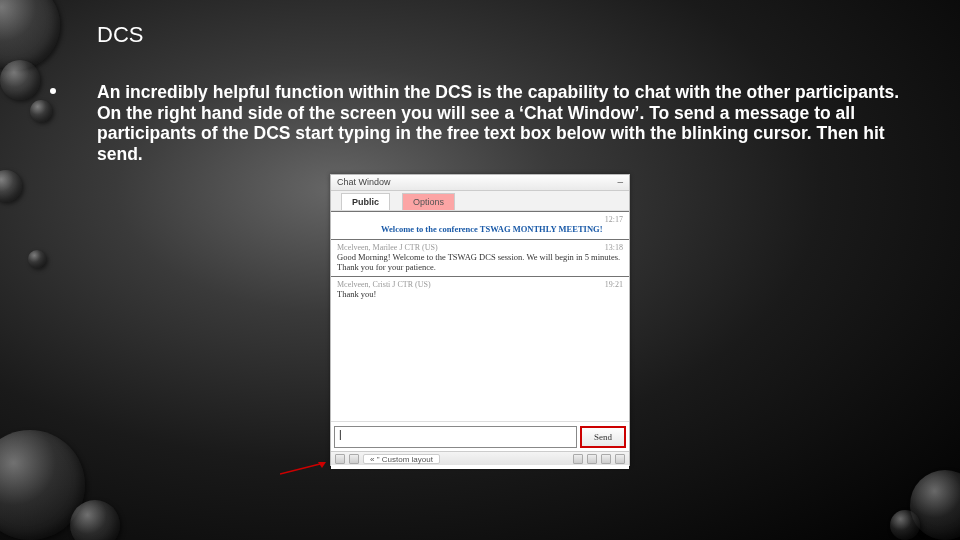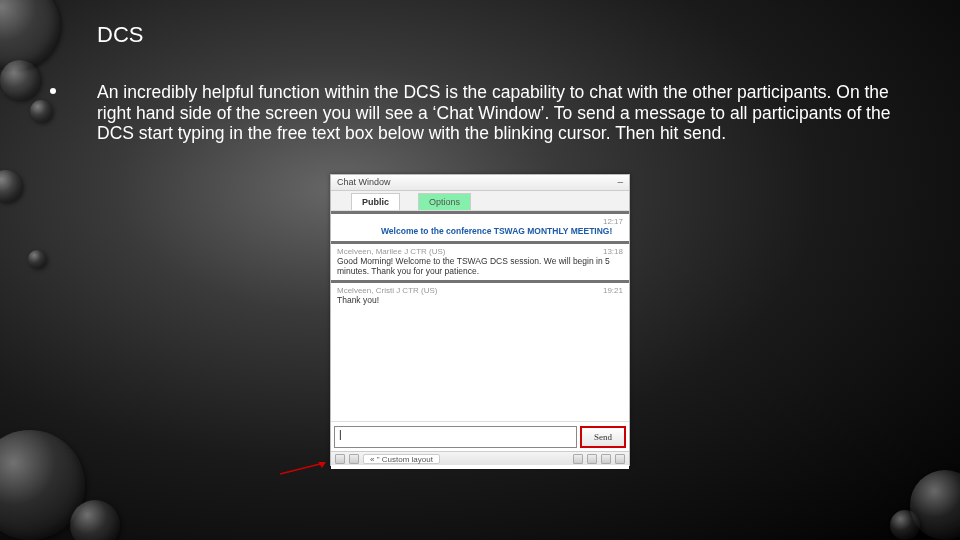--- a/index.html
+++ b/index.html
@@ -3,35 +3,35 @@
 <meta charset="utf-8">
 <style>
   * { box-sizing: border-box; margin: 0; padding: 0; }
   html, body { width: 960px; height: 540px; overflow: hidden; font-family: Arial, sans-serif; }
   .slide {
     width: 960px; height: 540px; position: relative;
     background: radial-gradient(ellipse at 35% 35%, #666 0%, #3a3a3a 25%, #1a1a1a 55%, #000 100%);
   }
   .bubble { position: absolute; border-radius: 50%; background: radial-gradient(circle at 35% 30%, rgba(255,255,255,0.4), rgba(200,200,200,0.15) 40%, rgba(0,0,0,0.3)); box-shadow: inset -4px -4px 8px rgba(0,0,0,0.4), 2px 2px 4px rgba(0,0,0,0.5); }
   .title { position: absolute; left: 97px; top: 22px; color: #fff; font-size: 22px; font-weight: 400; text-align: right; }
-  .body  { position: absolute; left: 97px; top: 82px; width: 810px; color: #fff; font-size: 17.5px; line-height: 1.18; }
+  .body  { position: absolute; left: 97px; top: 82px; width: 810px; color: #fff; font-size: 17.5px; line-height: 1.18; font-weight: bold; }
   .bullet { position: absolute; left: 50px; top: 88px; width: 6px; height: 6px; background: #fff; border-radius: 50%; }
 
   .chatwin {
     position: absolute; left: 330px; top: 174px; width: 300px; height: 292px;
     background: #fff; border: 1px solid #bbb; font-family: Tahoma, Arial, sans-serif;
     box-shadow: 0 0 4px rgba(0,0,0,0.4);
   }
   .cw-titlebar { height: 16px; background: linear-gradient(#fdfdfd,#eaeaea); border-bottom: 1px solid #ccc; font-size: 9px; color: #444; padding: 2px 6px; position: relative; }
   .cw-titlebar .dash { position: absolute; right: 6px; top: 1px; font-size: 10px; color: #666; }
-  .cw-tabs { height: 20px; background: #f2f2f2; border-bottom: 1px solid #ddd; display: flex; align-items: flex-end; padding-left: 20px; gap: 18px; }
-  .cw-tab { font-size: 9px; color: #555; padding: 3px 10px; border: 1px solid #ccc; border-bottom: none; background: #86efac; }
+  .cw-tabs { height: 20px; background: #f2f2f2; border-bottom: 1px solid #ddd; display: flex; align-items: flex-end; padding-left: 10px; gap: 12px; }
+  .cw-tab { font-size: 9px; color: #555; padding: 3px 10px; border: 1px solid #ccc; border-bottom: none; background: #fca5a5; }
   .cw-tab.active { background: #fff; font-weight: bold; color: #333; }
   .cw-messages { height: 258px; overflow: hidden; background: #fff; }
-  .msg { border-top: 3px solid #737373; padding: 2px 6px 4px 6px; }
+  .msg { border-top: 1px solid #737373; padding: 2px 6px 4px 6px; font-family: Liberation Serif, serif; }
   .msg-head { display:flex; justify-content: space-between; font-size: 8px; color: #999; padding: 1px 0; }
   .msg-body { font-size: 8.5px; color: #333; line-height: 1.15; }
   .msg-body.sys { color: #1a5aa8; font-weight: bold; margin-left: 44px; }
   .cw-inputrow { position: absolute; left: 0; right: 0; bottom: 14px; height: 30px; display: flex; align-items: center; padding: 3px; gap: 3px; background: #fff; border-top: 1px solid #ddd; }
   .cw-textbox { flex: 1; height: 22px; border: 1px solid #888; font-size: 10px; padding: 2px 4px; background:#fff; }
   .cw-send { width: 46px; height: 22px; border: 2px solid #c00; font-size: 9px; background: linear-gradient(#fefefe,#e8e8e8); color:#333; display:flex; align-items:center; justify-content:center;font-family:Liberation Serif, serif; }
   .cw-footer { position:absolute; left:0; right:0; bottom:0; height:14px; background: linear-gradient(#f4f4f4,#e4e4e4); border-top:1px solid #ccc; display:flex; align-items:center; padding:0 4px; gap:4px; }
   .cw-footer .layout { font-size: 8px; color:#555; border:1px solid #ccc; background:#fff; padding:0 6px; height:10px; line-height:10px; border-radius:2px; }
   .cw-footer .smallicon { width:10px; height:10px; background: linear-gradient(#eee,#ccc); border:1px solid #aaa; border-radius:1px; }
   .arrow {

